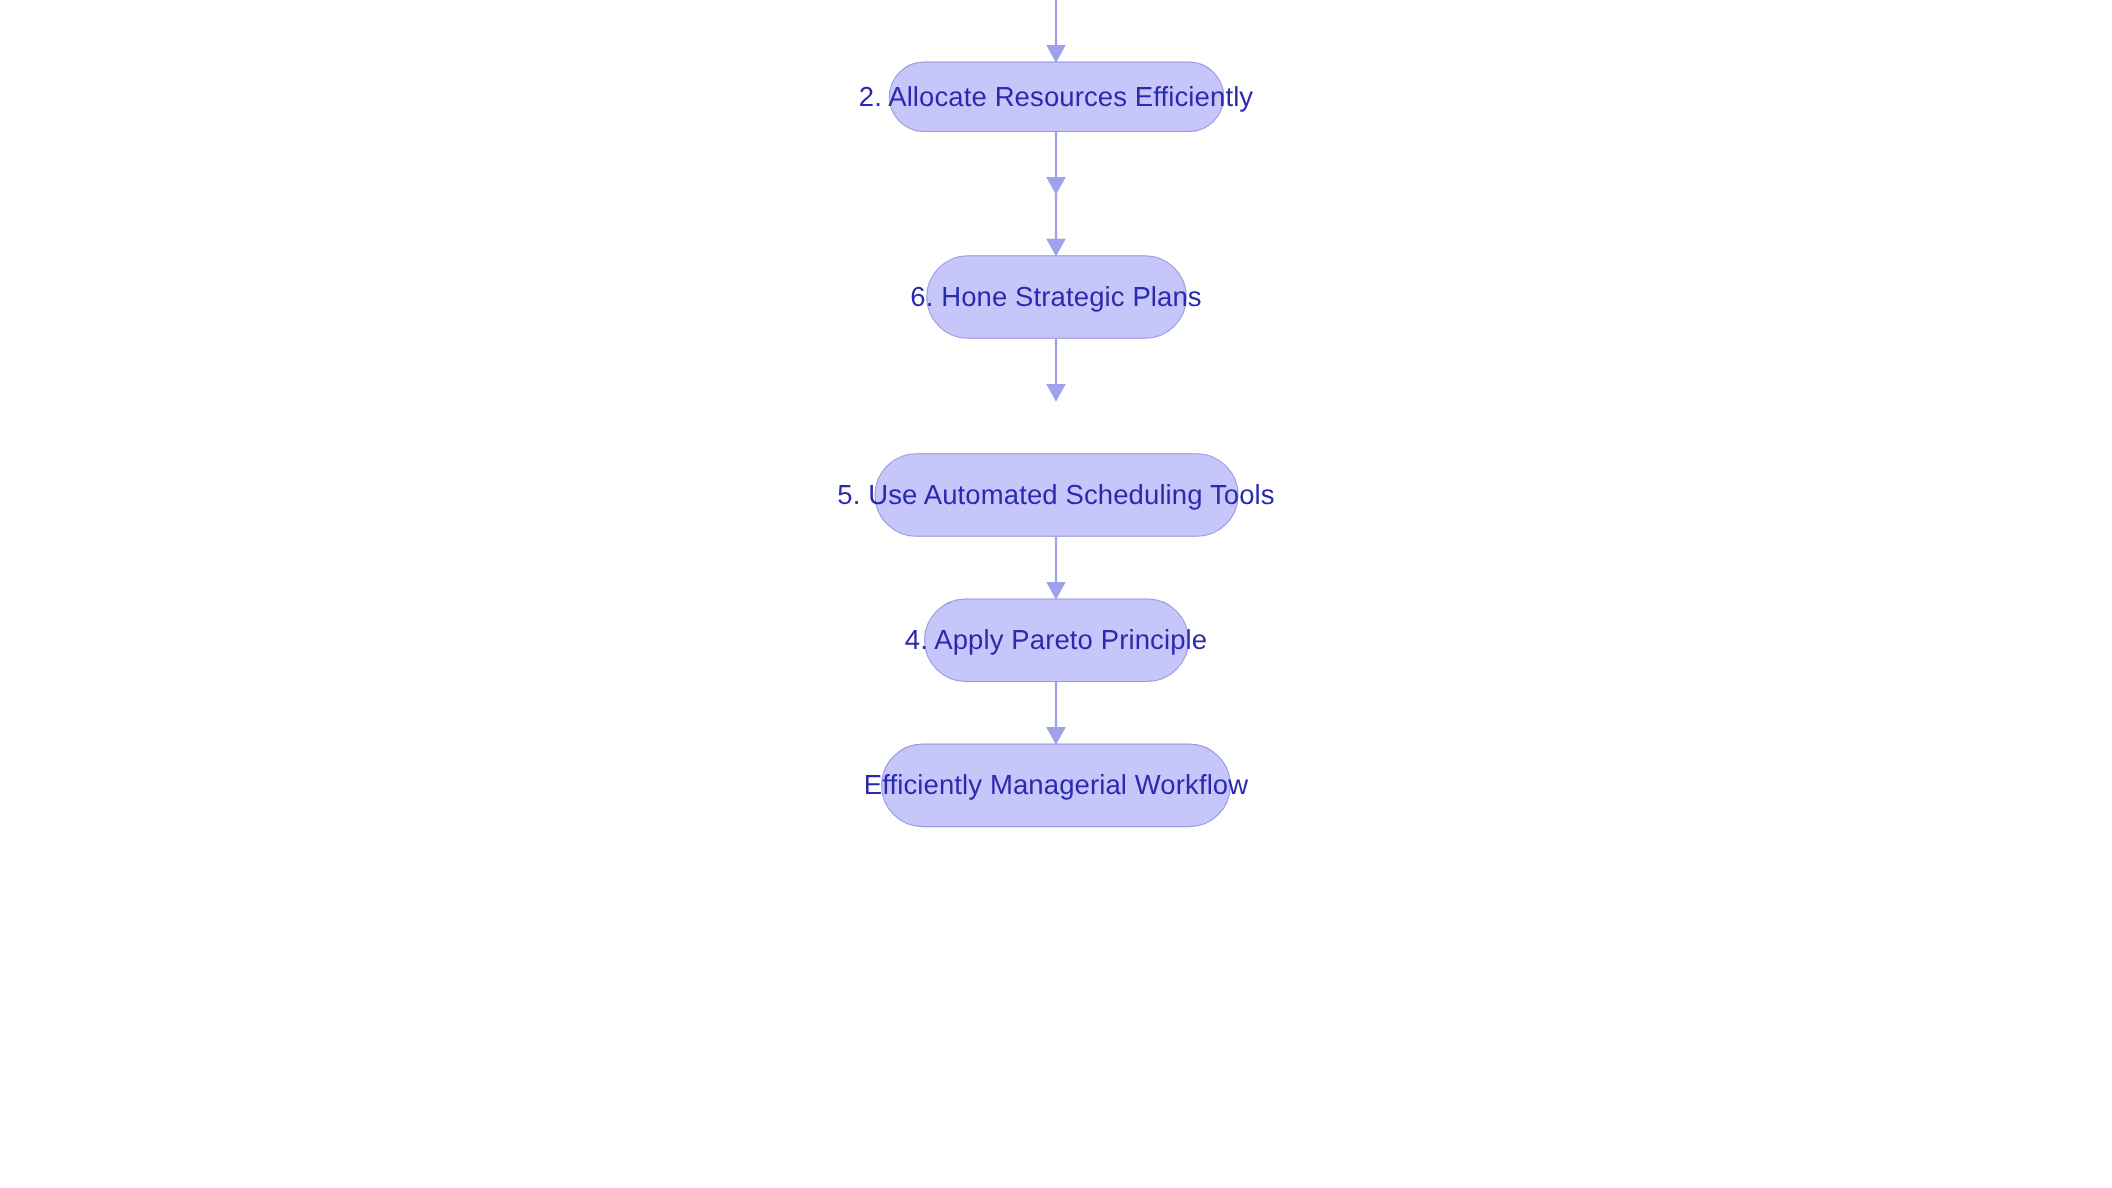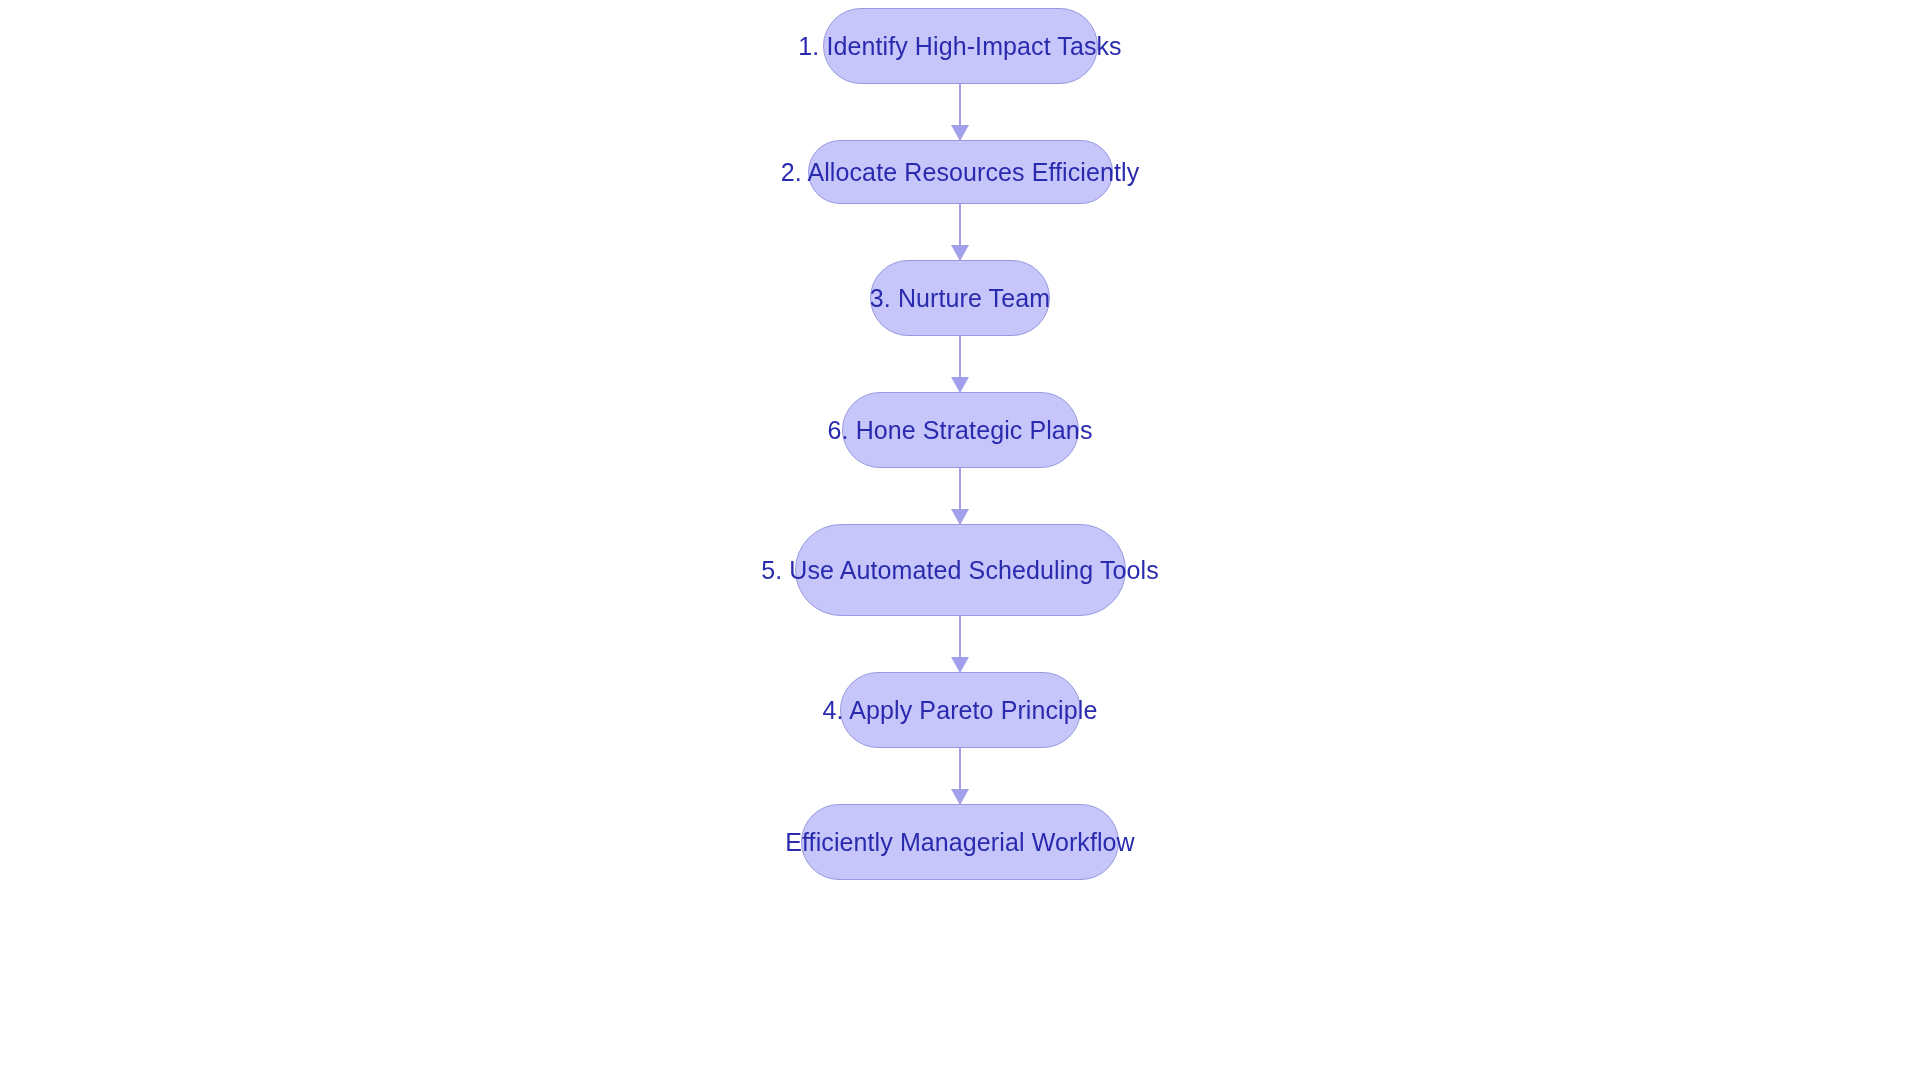--- a/index.html
+++ b/index.html
@@ -71,53 +71,47 @@
     border-right: 9px solid transparent;
     border-top: 16px solid #a0a0ec;
   }
 </style>
 </head>
 <body>
 
 <div id="flowchart">
   <div class="flow-column">
 
-    <div class="node" style="margin-top:8px; width:275px; height:76px;">
-      <span class="node-label">1. Identify High-Impact Tasks</span>
-    </div>
 
     <div class="connector" style="height:56px;">
       <span class="arrowhead"></span>
     </div>
 
     <div class="node" style="width:305px; height:64px;">
       <span class="node-label">2. Allocate Resources Efficiently</span>
     </div>
 
     <div class="connector" style="height:56px;">
       <span class="arrowhead"></span>
     </div>
 
-    <div class="node" style="width:180px; height:76px;">
-      <span class="node-label">3. Nurture Team</span>
-    </div>
 
     <div class="connector" style="height:56px;">
       <span class="arrowhead"></span>
     </div>
 
     <div class="node" style="width:237px; height:76px;">
       <span class="node-label">6. Hone Strategic Plans</span>
     </div>
 
     <div class="connector" style="height:56px;">
       <span class="arrowhead"></span>
     </div>
 
-    <div class="node" style="width:331px; height:92px;">
+    <div class="node" style="width:331px; height:76px;margin-top:48px;">
       <span class="node-label">5. Use Automated Scheduling Tools</span>
     </div>
 
     <div class="connector" style="height:56px;">
       <span class="arrowhead"></span>
     </div>
 
     <div class="node" style="width:241px; height:76px;">
       <span class="node-label">4. Apply Pareto Principle</span>
     </div>

